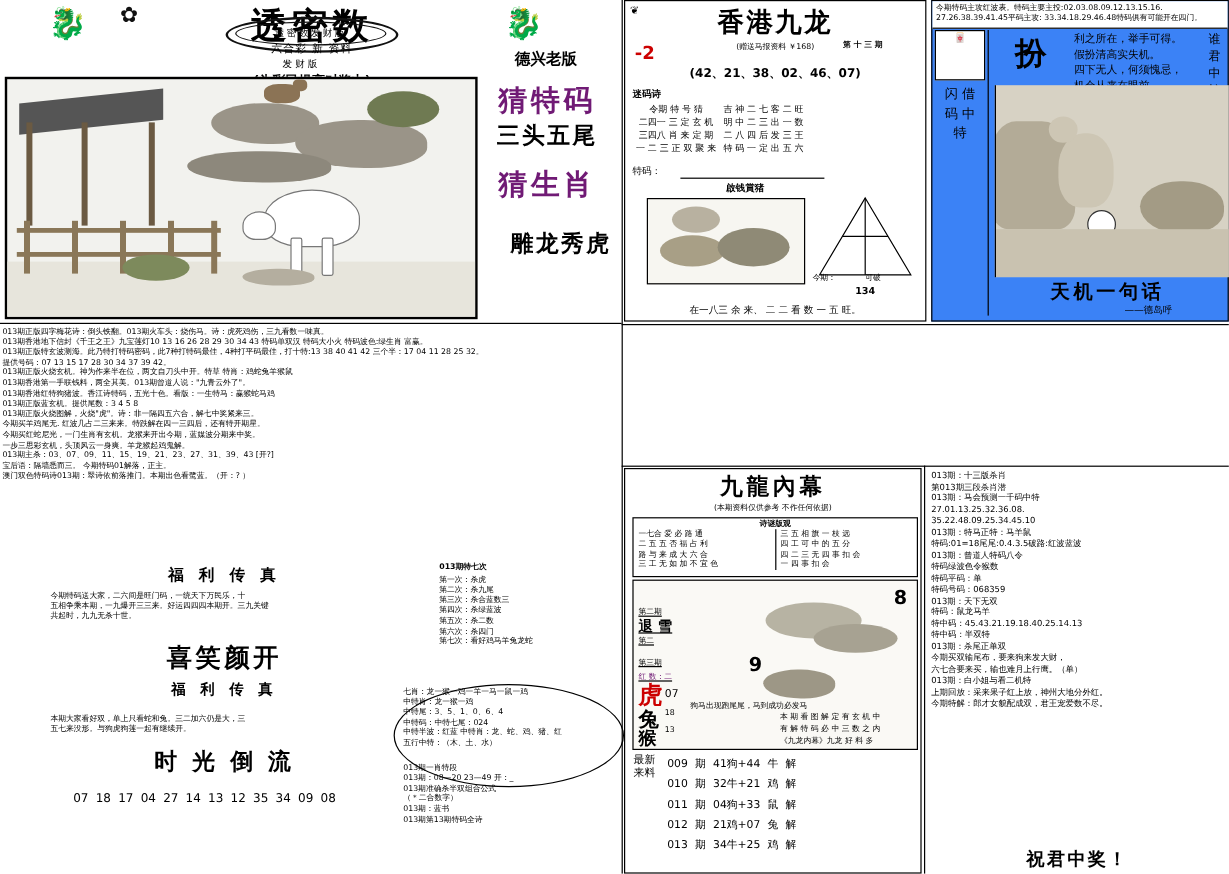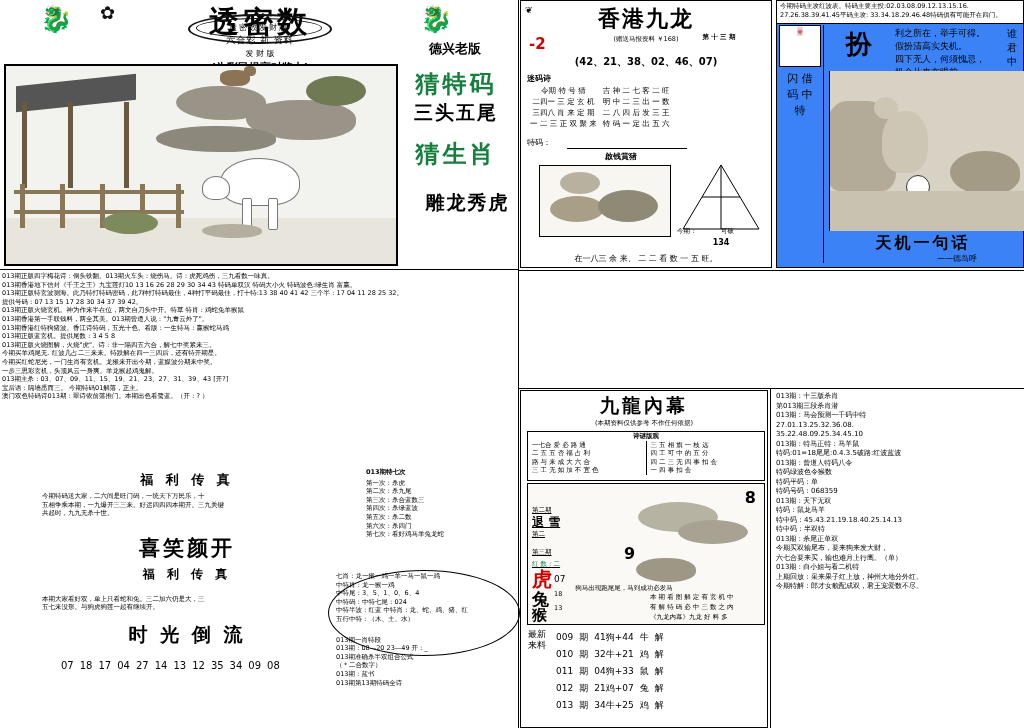--- a/index.html
+++ b/index.html
@@ -1,32 +1,32 @@
 <!DOCTYPE html>
 <html><head>
 <meta charset="utf-8">
 <style>
   html,body{margin:0;padding:0;background:#ffffff;}
   body{width:1024px;height:728px;overflow:hidden;font-family:"DejaVu Sans","Liberation Sans",sans-serif;color:#000;}
   .page{position:relative;width:1024px;height:728px;}
   .panel{position:absolute;box-sizing:border-box;}
   .bd{border:1px solid #000;}
   .ttl{font-weight:bold;}
-  .red{color:#15803d;}
+  .red{color:#701a75;}
   .ctr{text-align:center;}
   .tiny{font-size:7px;line-height:9.5px;}
   .xtiny{font-size:6.5px;line-height:8.6px;}
   .sm{font-size:8px;line-height:11px;}
   .md{font-size:10px;line-height:13px;}
   .lg{font-size:13px;line-height:16px;}
   
   #tl{left:0;top:0;width:516px;height:268px;}
   #tl-title{position:absolute;left:140px;top:2px;width:240px;text-align:center;font-size:30px;font-weight:bold;letter-spacing:4px;font-family:"DejaVu Serif","Liberation Serif",serif;}
   #tl-sub{position:absolute;left:150px;top:34px;width:220px;text-align:center;font-size:9px;letter-spacing:1px;}
-  #tl-sub2{position:absolute;left:150px;top:48px;width:220px;text-align:center;font-size:8px;}
+  #tl-sub2{position:absolute;left:140px;top:48px;width:220px;text-align:center;font-size:8px;}
   #tl-slogan{position:absolute;left:140px;top:60px;width:240px;text-align:center;font-size:11px;font-weight:bold;}
   #tl-brand{position:absolute;left:400px;top:40px;width:110px;text-align:center;font-size:13px;font-weight:bold;}
   .dragon{position:absolute;font-size:26px;color:#111;}
   #tl-seal{position:absolute;left:188px;top:14px;width:140px;height:26px;border:2px solid #111;border-radius:50%;}
   #tl-seal-in{position:absolute;left:196px;top:18px;width:124px;height:18px;border:1px solid #111;border-radius:50%;font-size:8px;text-align:center;line-height:18px;letter-spacing:2px;}
   #tl-frame{position:absolute;left:4px;top:64px;width:390px;height:198px;border:2px solid #000;background:#f2f2ee;overflow:hidden;}
   #tl-right{position:absolute;left:398px;top:66px;width:116px;height:196px;}
   .bigword{font-size:24px;font-weight:bold;letter-spacing:3px;text-align:center;font-family:"DejaVu Serif","Liberation Serif",serif;}
   .midword{font-size:19px;font-weight:bold;letter-spacing:2px;text-align:center;}
   
@@ -395,20 +395,21 @@
       <div>特码：鼠龙马羊</div>
       <div>特中码：45.43.21.19.18.40.25.14.13</div>
       <div>特中码：半双特</div>
       <div>013期：杀尾正单双</div>
       <div>今期买双输尾布，要来狗来发大财，</div>
       <div>六七合要来买，输也难月上行鹰。（单）</div>
       <div>013期：白小姐与看二机特</div>
       <div>上期回放：采来果子红上放，神州大地分外红。</div>
       <div>今期特解：郎才女貌配成双，君王宠爱数不尽。</div>
     </div>
+    <div class="ctr ttl" style="position:absolute;left:0;bottom:2px;width:100%;font-size:15px;letter-spacing:2px;">祝君中奖！</div>
   </div>
 
   <div class="vline" style="left:518px;top:0;height:728px;"></div>
   <div class="hline" style="left:518px;top:270px;width:506px;"></div>
   <div class="hline" style="left:0;top:269px;width:518px;"></div>
   <div class="vline" style="left:770px;top:388px;height:340px;"></div>
   <div class="hline" style="left:518px;top:388px;width:506px;"></div>
 </div>
 
 </body></html>

